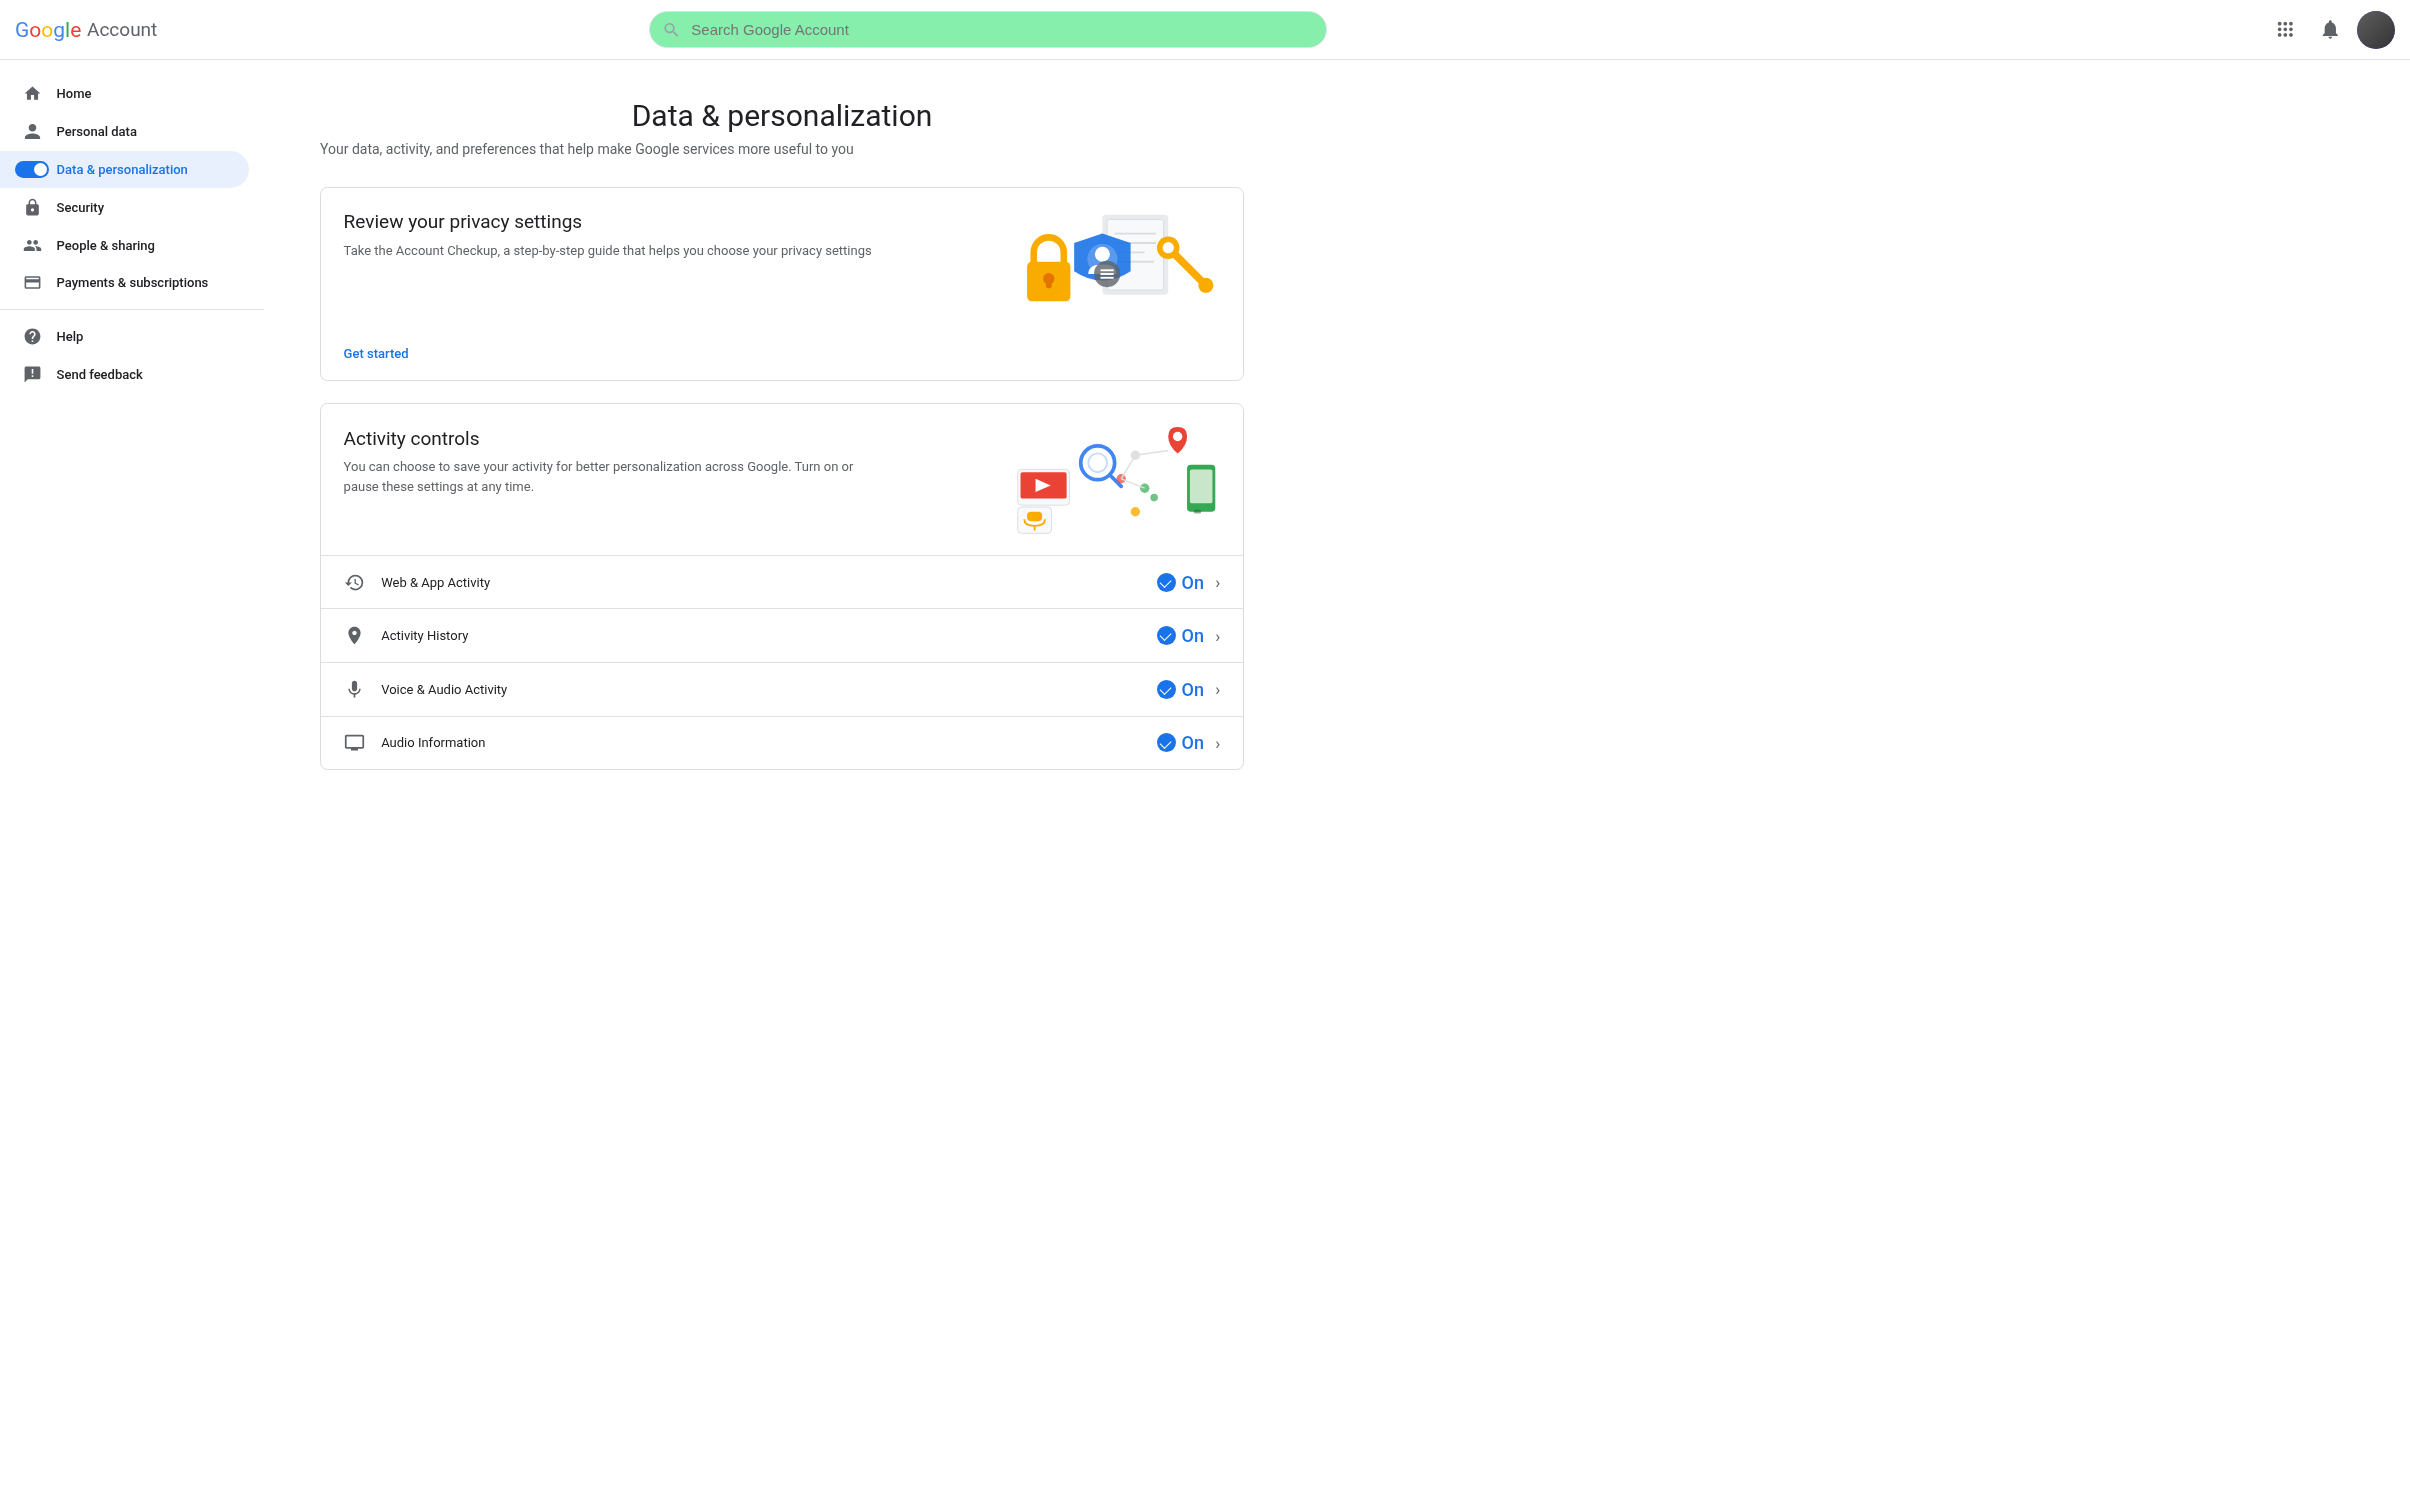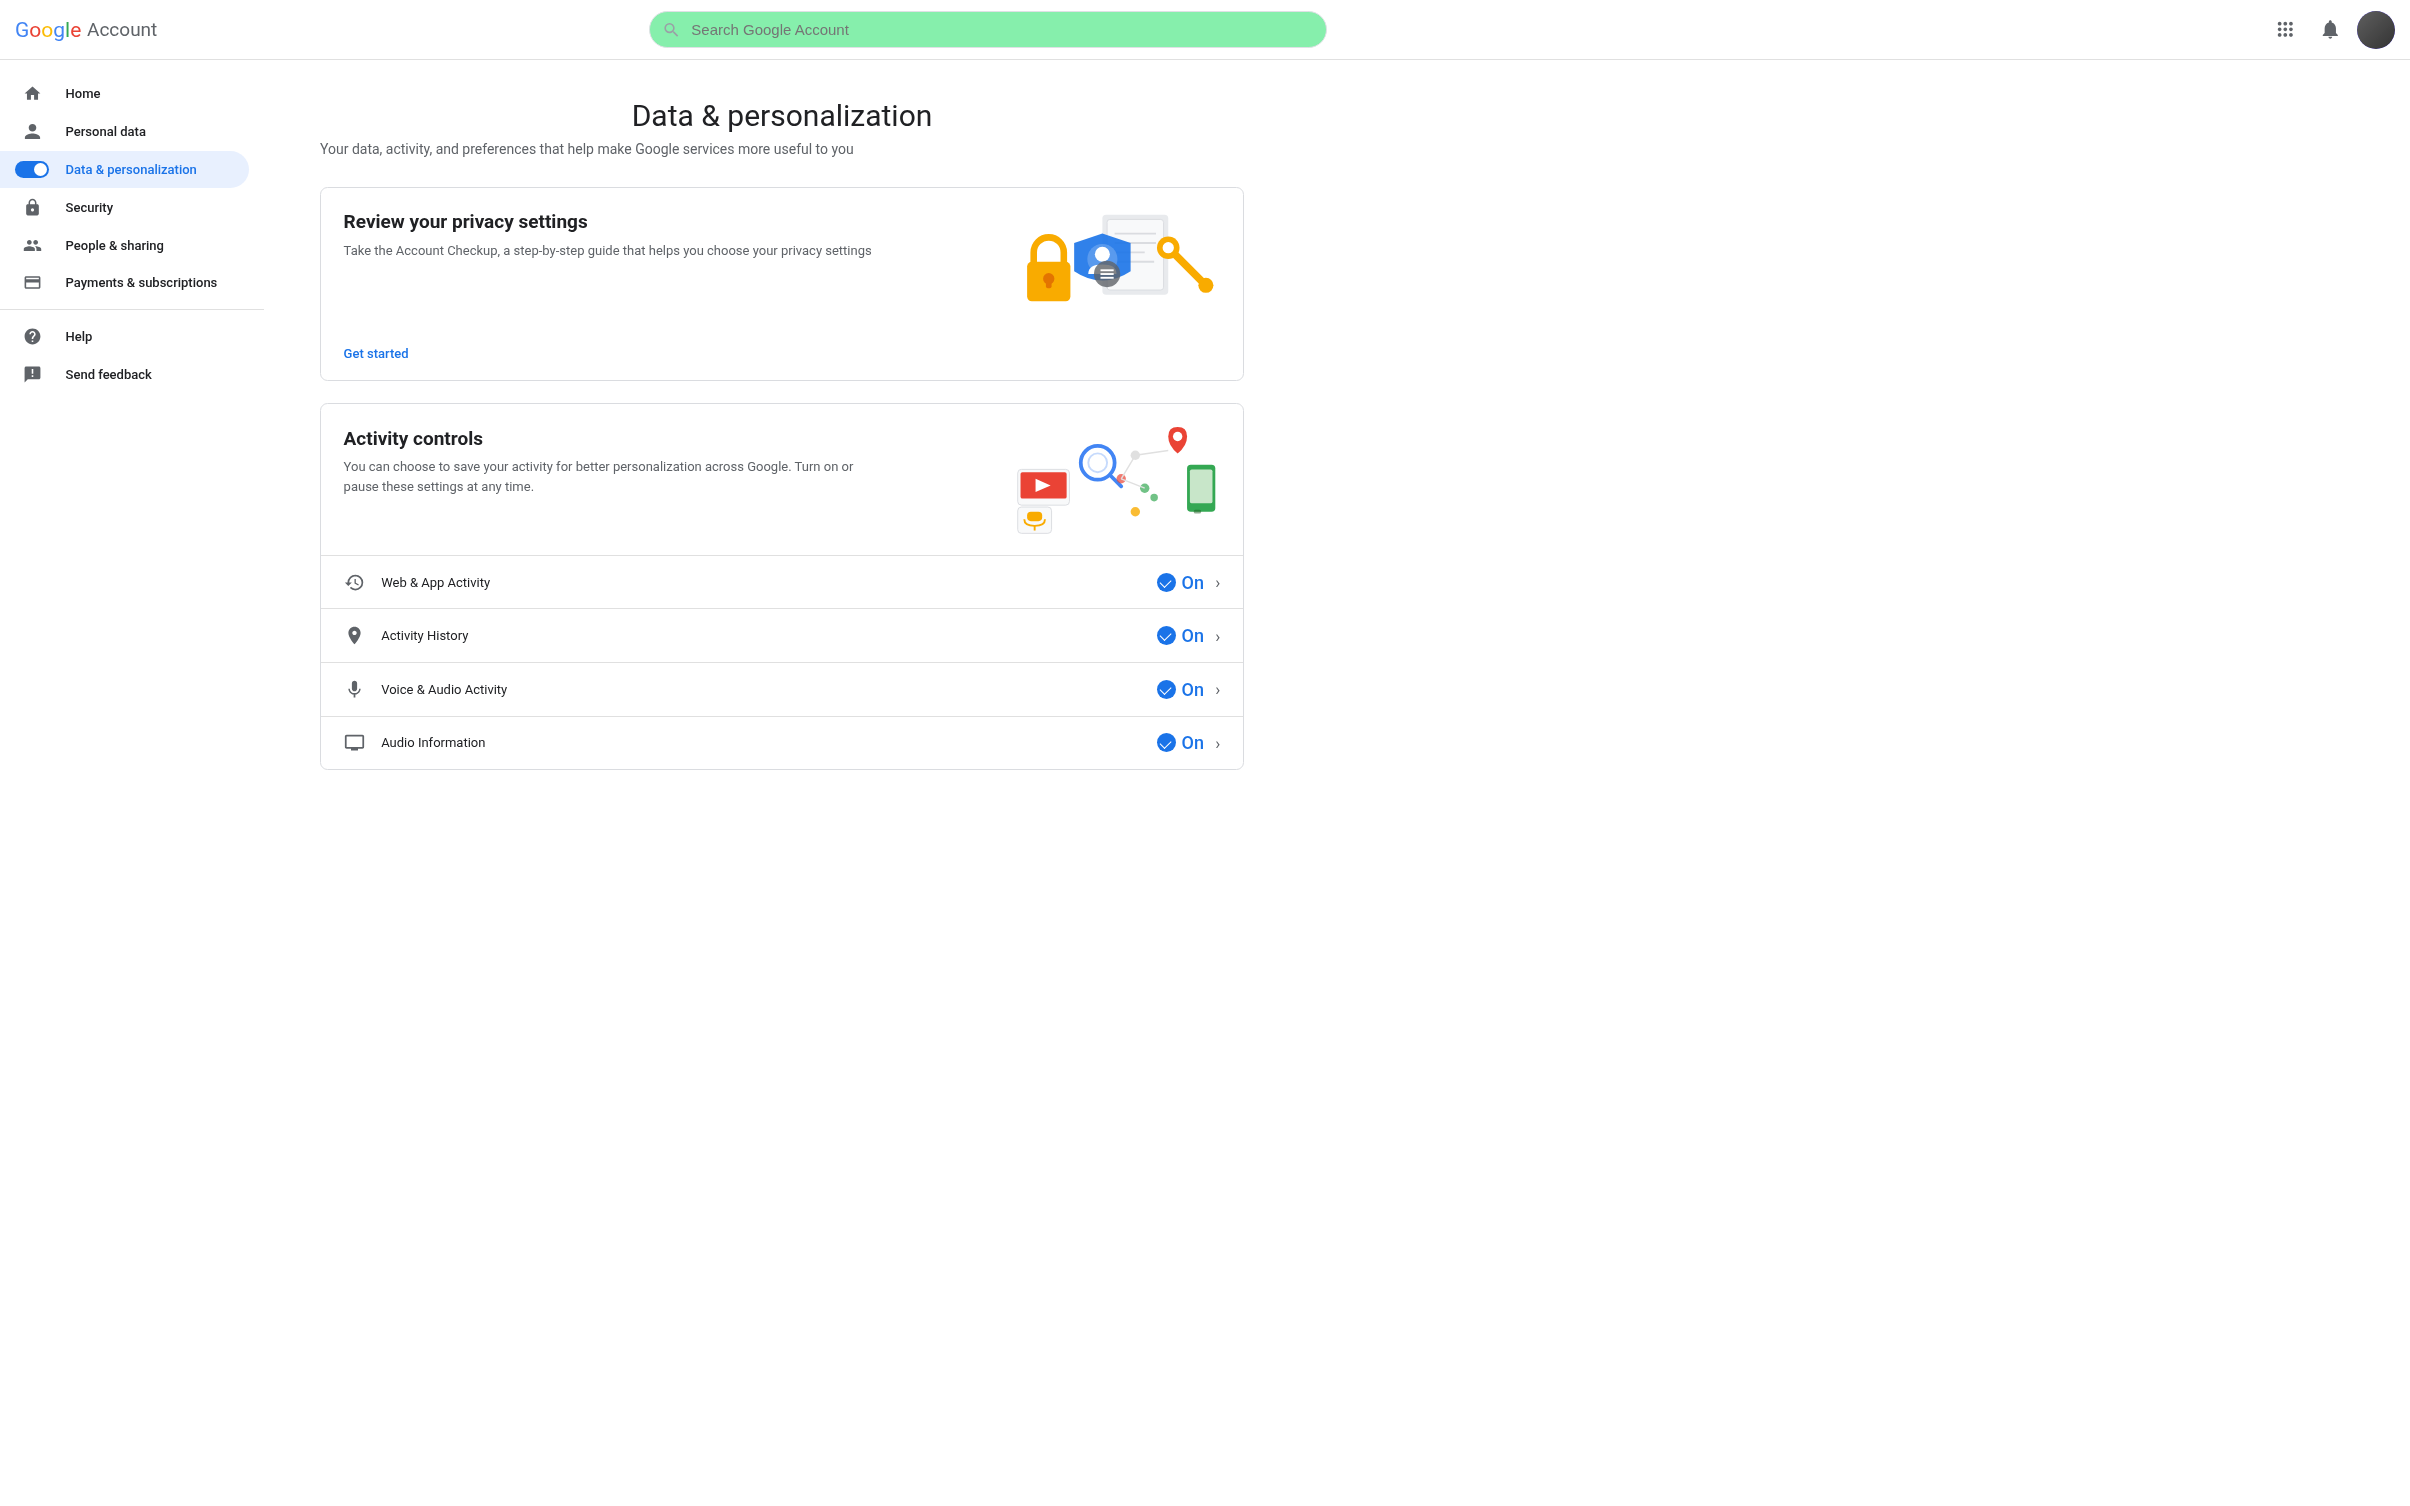--- a/index.html
+++ b/index.html
@@ -111,21 +111,21 @@
     .nav-item {
       display: flex;
       align-items: center;
       padding: 9.4px 22.6px;
       cursor: pointer;
       border-radius: 0 22.6px 22.6px 0;
       margin-right: 15px;
       color: #202124;
       font-size: 13px;
       font-weight: 500;
-      gap: 24px;
+      gap: 15px;
       text-decoration: none;
     }
     .nav-item.active {
       background: #e8f0fe;
       color: #1a73e8;
     }
     .nav-item .nav-icon {
       color: #5f6368;
       width: 19px;
       height: 19px;
@@ -180,21 +180,21 @@
       height: 113px;
       flex-shrink: 0;
       margin-left: 22.6px;
       display: flex;
       align-items: center;
       justify-content: center;
       position: relative;
     }
     .card-title {
       font-size: 19px;
-      font-weight: 700;
+      font-weight: 400;
       color: #202124;
       margin-bottom: 7.5px;
     }
     .card-desc {
       font-size: 13px;
       color: #5f6368;
       line-height: 1.5;
       max-width: 546px;
     }
     .card-footer {

